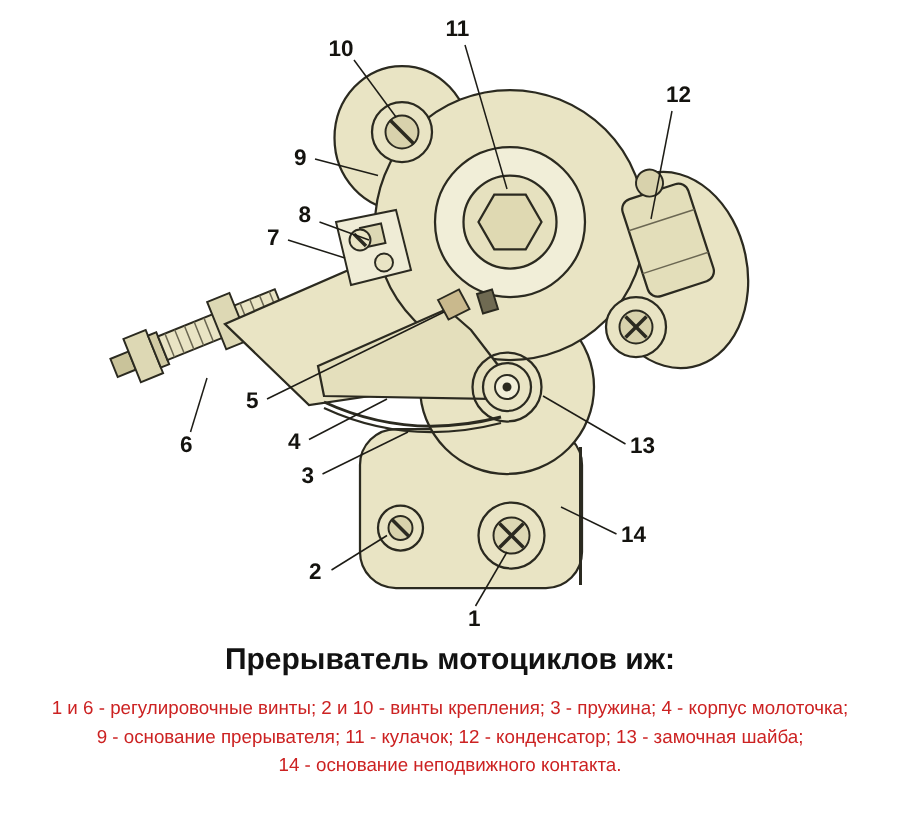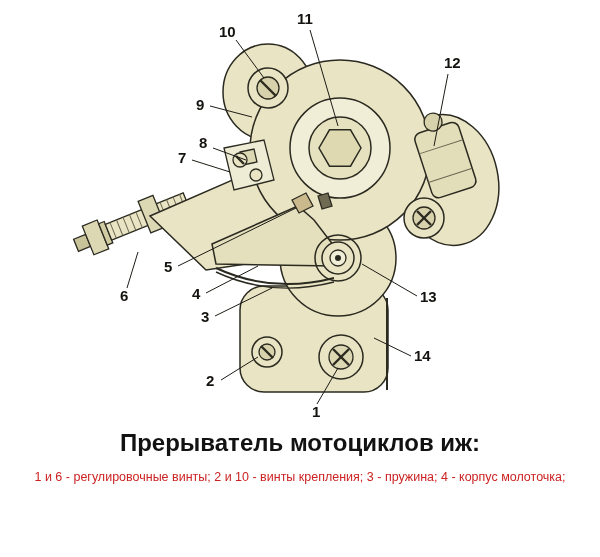--- a/index.html
+++ b/index.html
@@ -15,21 +15,21 @@
   .part { stroke: #2b2a20; stroke-width: 1.5; }
   .detail { stroke: #2b2a20; stroke-width: 1.3; }
   .leader { stroke: #1d1c16; stroke-width: 1; fill: none; }
   .num {
     font-family: "Liberation Sans", sans-serif;
     font-size: 15px; font-weight: 600; fill: #14130f;
   }
   .slot { stroke: #2b2a20; stroke-width: 2.4; }
   .thin { stroke: #6b6752; stroke-width: 1; }
   .figure-title {
-    text-align: center; font-weight: bold; font-size: 24px;
+    text-align: center; font-weight: bold; font-size: 20px;
     color: #121212; margin-top: 4px;
   }
   .figure-caption {
     text-align: center; font-size: 12.5px; line-height: 1.5;
     margin-top: 11px;
   }
 </style>
 </head>
 <body>
 
@@ -129,15 +129,17 @@
       <text class="num" x="444" y="68">12</text>
       <text class="num" x="420" y="302">13</text>
       <text class="num" x="414" y="361">14</text>
     </svg>
   </div>
 
   <div class="figure-title">Прерыватель мотоциклов иж:</div>
 
   <div class="figure-caption" style="color: rgb(204, 34, 34);">
     <div>1 и 6 - регулировочные винты; 2 и 10 - винты крепления; 3 - пружина; 4 - корпус молоточка;</div>
+    <div>9 - основание прерывателя; 11 - кулачок; 12 - конденсатор; 13 - замочная шайба;</div>
+    <div>14 - основание неподвижного контакта.</div>
   </div>
 
 </div>
 
 </body></html>

